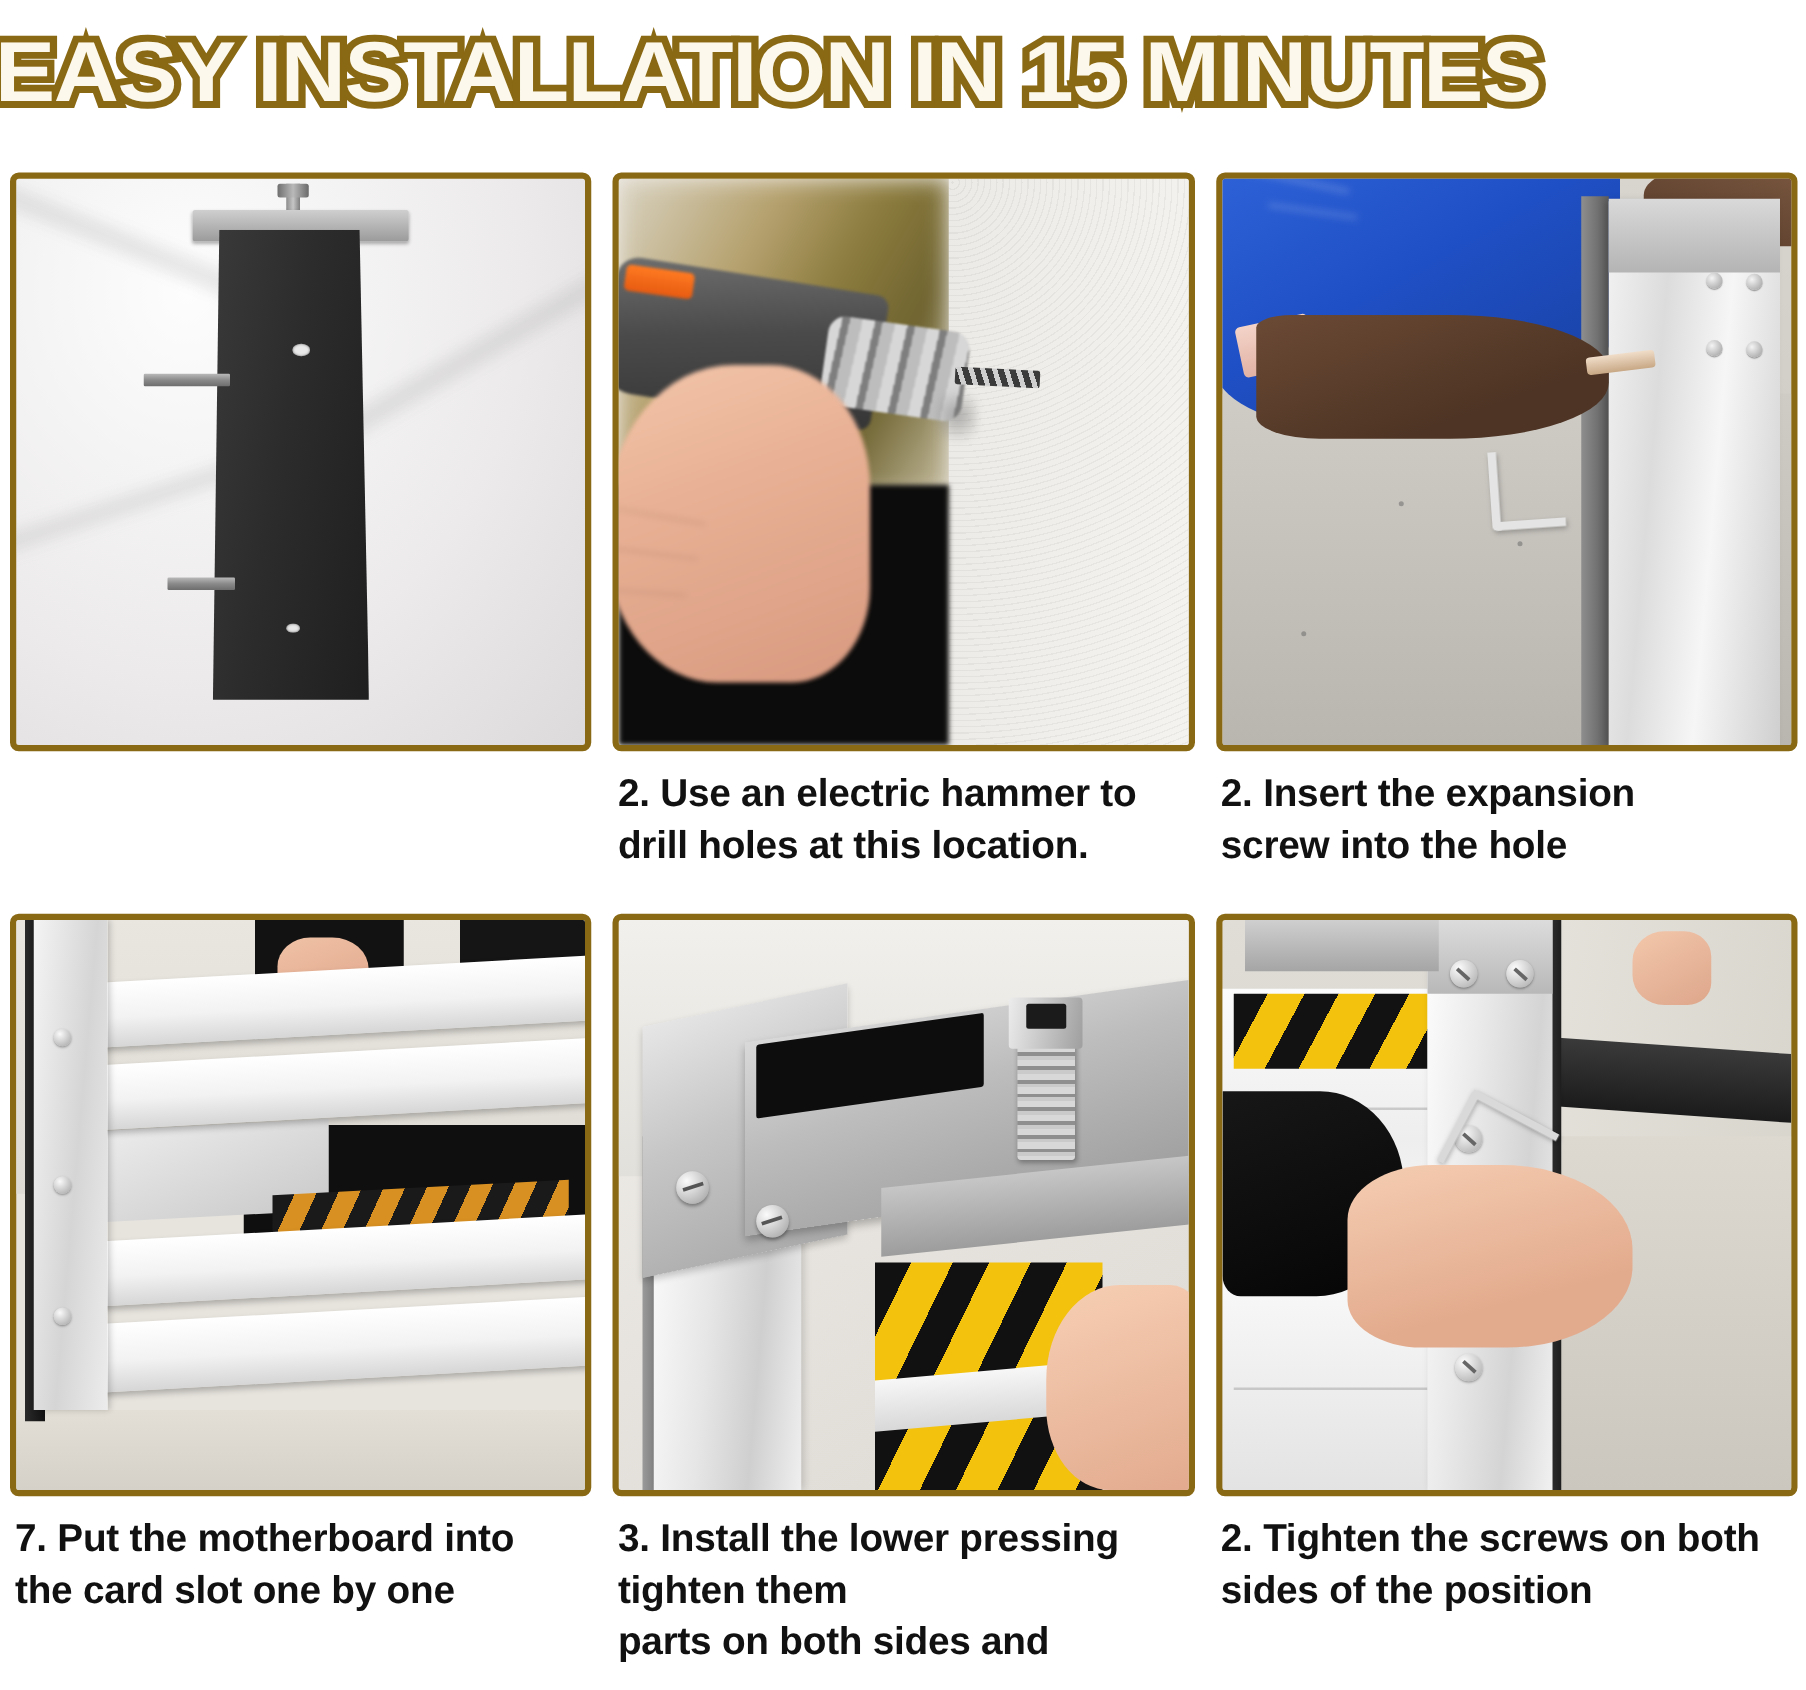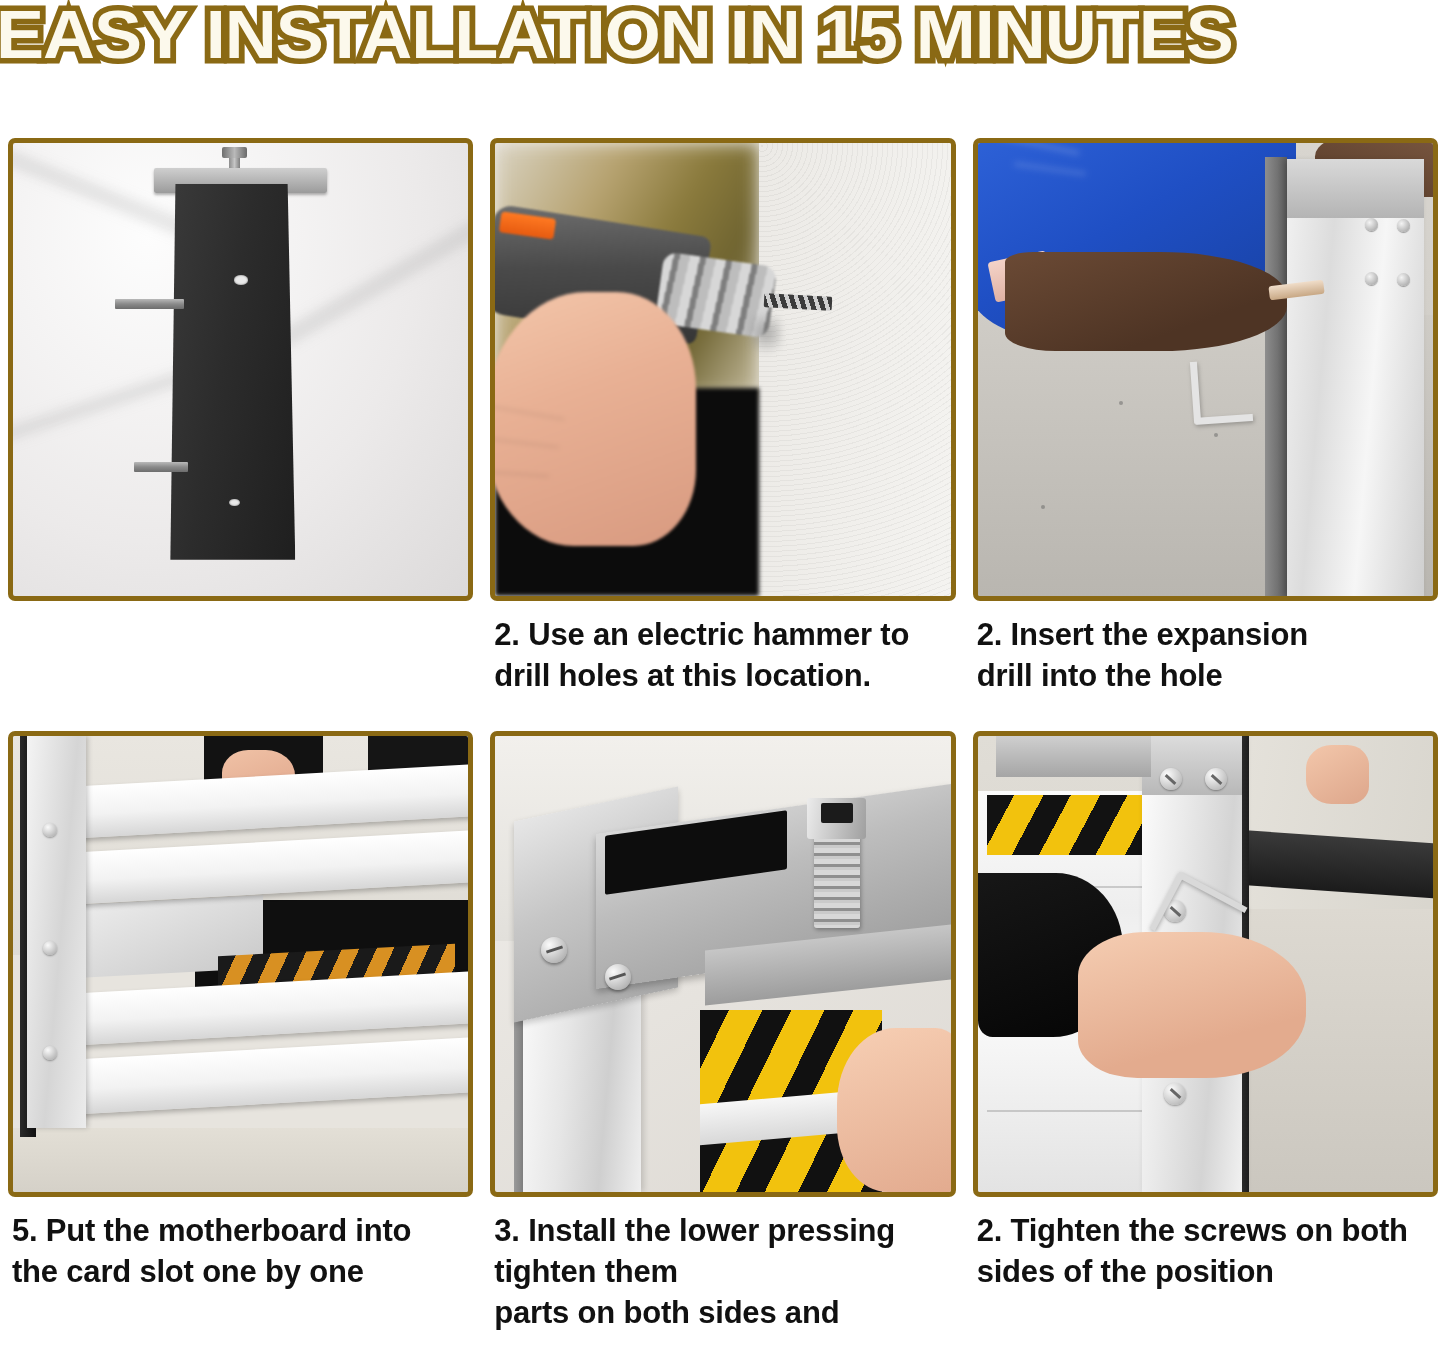--- a/index.html
+++ b/index.html
@@ -9,21 +9,21 @@
     background:#ffffff;
     font-family:"Liberation Sans", sans-serif;
     overflow:hidden;
   }
 
   .page { position:relative; width:1445px; height:1352px; background:#fff; }
 
   
   .title-bar {
     position:absolute; left:0; top:0; width:1228px; height:92px;
-    display:flex; align-items:flex-start; justify-content:center;
+    display:flex; align-items:flex-end; justify-content:center;
   }
   .title-text {
     font-family:"Liberation Sans Narrow","Liberation Sans", sans-serif;
     font-size:68px;
     font-weight:bold;
     letter-spacing:-1px;
     line-height:1;
     color:#FCF9EC;
     transform:scaleX(1.06);
     -webkit-text-stroke:11px #8A6914;
@@ -520,21 +520,21 @@
         <div class="cuff"></div>
         <div class="arm"></div>
         <div class="tool"></div>
         <div class="allen"></div>
         <div class="speck" style="left:31%;top:57%"></div>
         <div class="speck" style="left:52%;top:64%"></div>
         <div class="speck" style="left:14%;top:80%"></div>
       </div>
       <div class="caption">
         <span class="ln">2. Insert the expansion</span>
-        <span class="ln">drill into the hole</span>
+        <span class="ln">screw into the hole</span>
       </div>
     </div>
 
     <div class="cell row2">
       <div class="panel p4">
         <div class="bgwall"></div>
         <div class="person"></div>
         <div class="person2"></div>
         <div class="hand4"></div>
         <div class="darkbg"></div>
@@ -545,21 +545,21 @@
         <div class="board b2"></div>
         <div class="board b3"></div>
         <div class="board b4"></div>
         <div class="post-dark"></div>
         <div class="post"></div>
         <div class="ps" style="left:6.5%;top:19%"></div>
         <div class="ps" style="left:6.5%;top:45%"></div>
         <div class="ps" style="left:6.5%;top:68%"></div>
       </div>
       <div class="caption">
-        <span class="ln">5. Put the motherboard into</span>
+        <span class="ln">7. Put the motherboard into</span>
         <span class="ln">the card slot one by one</span>
       </div>
     </div>
 
     <div class="cell row2">
       <div class="panel p5">
         <div class="wall5"></div>
         <div class="hazard5"></div>
         <div class="white-board"></div>
         <div class="colface"></div>

